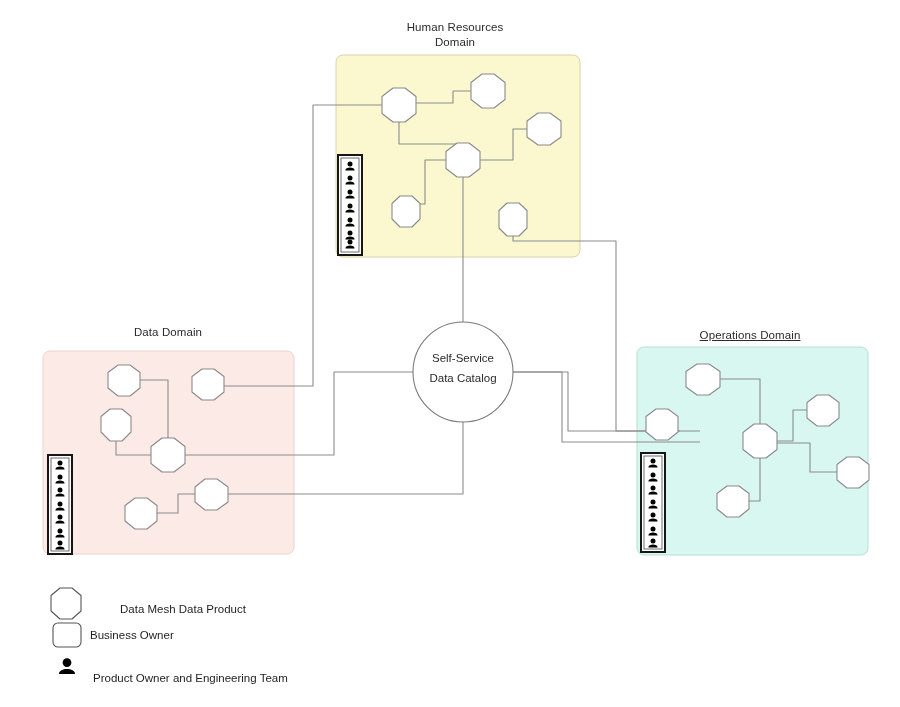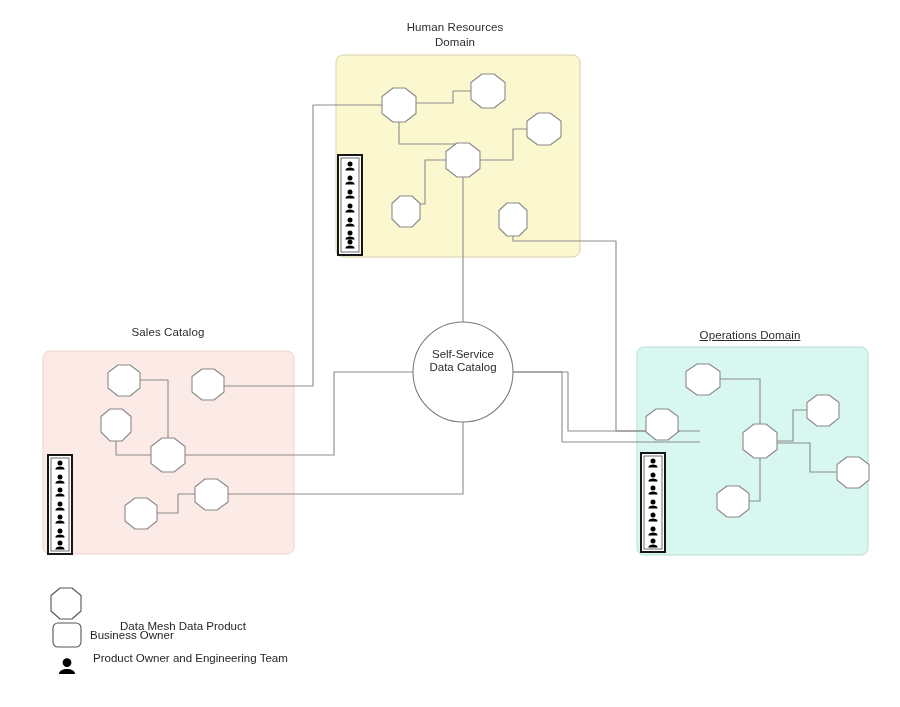--- a/index.html
+++ b/index.html
@@ -34,34 +34,34 @@
   #sales-title { left: 68px; top: 325px; width: 200px; }
   #ops-title { left: 650px; top: 328px; width: 200px; text-decoration: underline; }
 
   .catalog-label {
     position: absolute;
     left: 403px;
     top: 348px;
     width: 120px;
     text-align: center;
     font-size: 11.5px;
-    line-height: 13px;
+    line-height: 20px;
     color: #2b2b2b;
     white-space: pre-line;
   }
 
   .legend-label {
     position: absolute;
     font-size: 11.5px;
     color: #1f1f1f;
     white-space: nowrap;
   }
-  #lg0 { left: 93px; top: 620px; padding-left: 27px; }
+  #lg0 { left: 93px; top: 603px; padding-left: 27px; }
   #lg1 { left: 90px; top: 629px; }
-  #lg2 { left: 93px; top: 652px; }
+  #lg2 { left: 93px; top: 672px; }
 </style>
 </head>
 <body>
 
 <svg id="canvas" viewBox="0 0 900 707">
   <defs>
     <g id="person-glyph">
       <circle cx="0" cy="-3.1" r="2.5" fill="#000000"></circle>
       <path d="M -4.6 3.4 C -4.6 -0.4 4.6 -0.4 4.6 3.4 Z" fill="#000000"></path>
     </g>
@@ -183,21 +183,21 @@
 
   <path d="M 60 588 L 72 588 L 81 595.5 L 81 611 L 72 619 L 60 619 L 51 611 L 51 595.5 Z" fill="#ffffff" stroke="#555555" stroke-width="1.1" stroke-linejoin="round"></path>
   <rect x="53" y="623" width="28" height="24" rx="5" ry="5" fill="#ffffff" stroke="#555555" stroke-width="1.1"></rect>
   <g transform="translate(67,668) scale(1.75)">
     <use href="#person-glyph" x="0" y="0"></use>
   </g>
 </svg>
 
 <div class="dom-title" id="hr-title">Human Resources
 Domain</div>
-<div class="dom-title" id="sales-title">Sales Catalog</div>
+<div class="dom-title" id="sales-title">Data Domain</div>
 <div class="dom-title" id="ops-title">Operations Domain</div>
 
 <div class="catalog-label">Self-Service
 Data Catalog</div>
 
 <div class="legend-label" id="lg0">Data Mesh Data Product</div>
 <div class="legend-label" id="lg1">Business Owner</div>
 <div class="legend-label" id="lg2">Product Owner and Engineering Team</div>
 
 </body></html>

